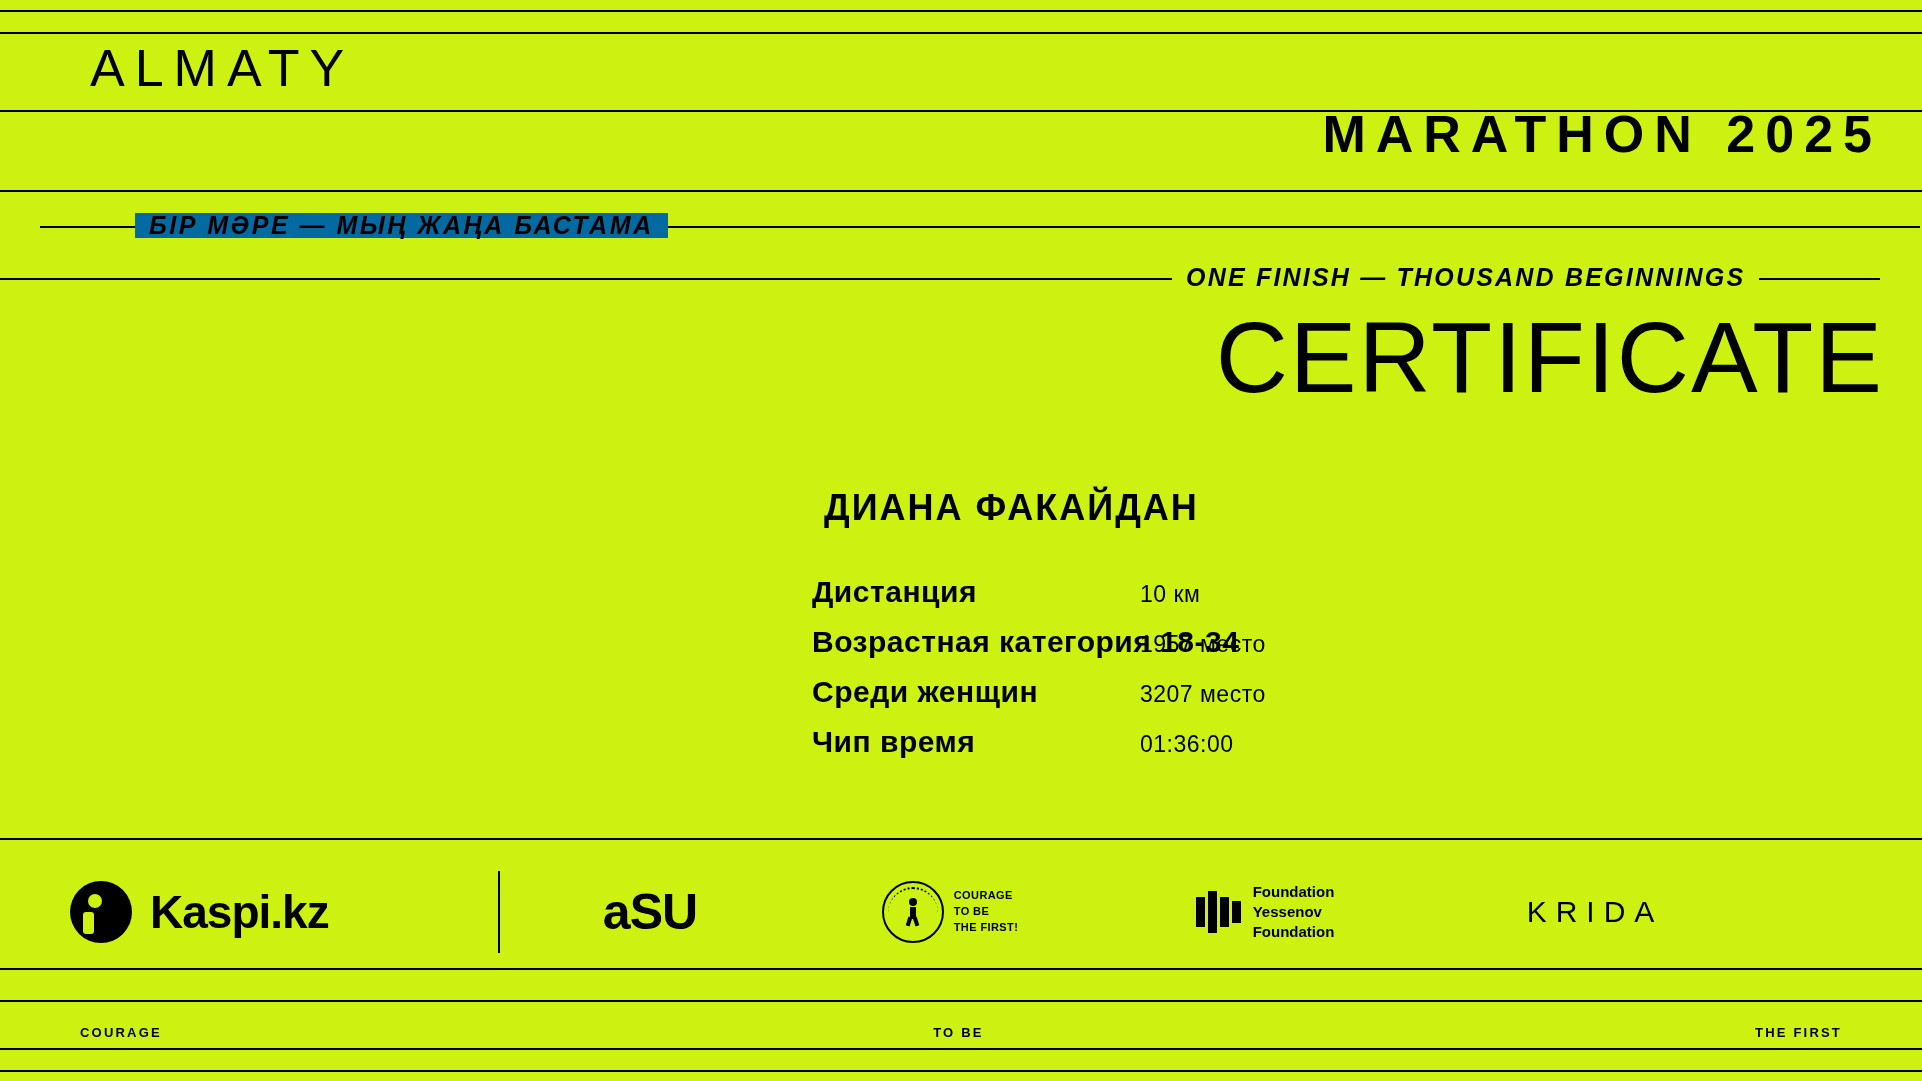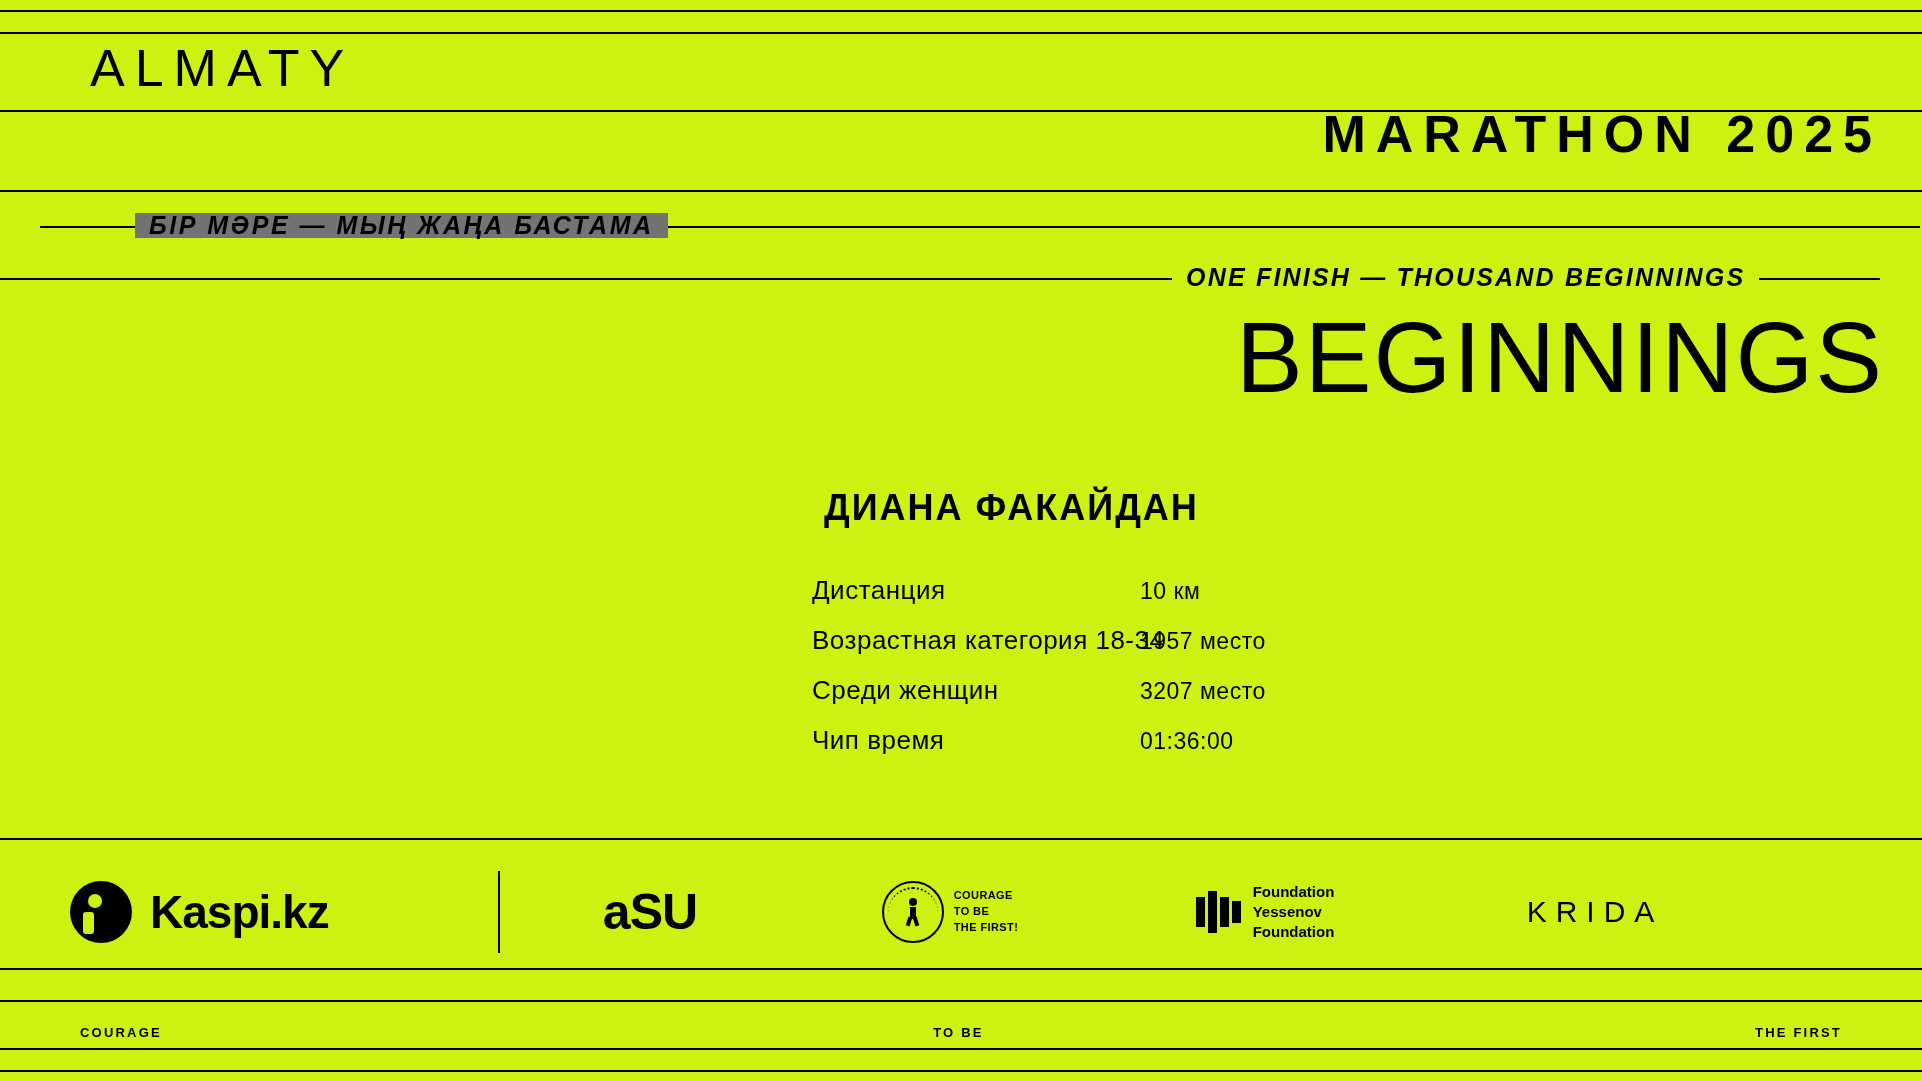--- a/index.html
+++ b/index.html
@@ -56,21 +56,21 @@
   .tagline-kz {
     position: absolute;
     left: 135px;
     top: 213px;
     font-size: 25px;
     font-weight: 700;
     font-style: italic;
     letter-spacing: 2.5px;
     line-height: 1;
     white-space: nowrap;
-    background: #737373;
+    background: #0369a1;
     padding: 0 14px;
   }
   .tagline-en {
     position: absolute;
     left: 1172px;
     top: 265px;
     font-size: 25px;
     font-weight: 700;
     font-style: italic;
     letter-spacing: 2.2px;
@@ -109,22 +109,22 @@
     top: 575px;
     width: 800px;
   }
   .result-row {
     display: flex;
     align-items: baseline;
     height: 50px;
   }
   .result-label {
     width: 328px;
-    font-size: 26px;
-    font-weight: 400;
+    font-size: 30px;
+    font-weight: 700;
     letter-spacing: 0.5px;
     white-space: nowrap;
   }
   .result-value {
     font-size: 23px;
     font-weight: 400;
     letter-spacing: 0.5px;
     white-space: nowrap;
   }
 
@@ -299,21 +299,21 @@
   <div class="rule" style="left:0; top:968px; width:1922px;"></div>
   <div class="rule" style="left:0;  top:1000px; width:1922px;"></div>
   <div class="rule" style="left:0;top:1048px; width:1922px;"></div>
   <div class="rule" style="left:0;  top:1070px; width:1922px;"></div>
 
   <div class="hdr-almaty">ALMATY</div>
   <div class="hdr-marathon">MARATHON 2025</div>
   <div class="tagline-kz">БІР МӘРЕ — МЫҢ ЖАҢА БАСТАМА</div>
   <div class="tagline-en">ONE FINISH — THOUSAND BEGINNINGS</div>
 
-  <div class="cert-title">BEGINNINGS</div>
+  <div class="cert-title">CERTIFICATE</div>
 
   <div class="athlete-name">ДИАНА ФАКАЙДАН</div>
 
   <div class="results">
     <div class="result-row">
       <div class="result-label">Дистанция</div>
       <div class="result-value">10 км</div>
     </div>
     <div class="result-row">
       <div class="result-label">Возрастная категория 18-34</div>

